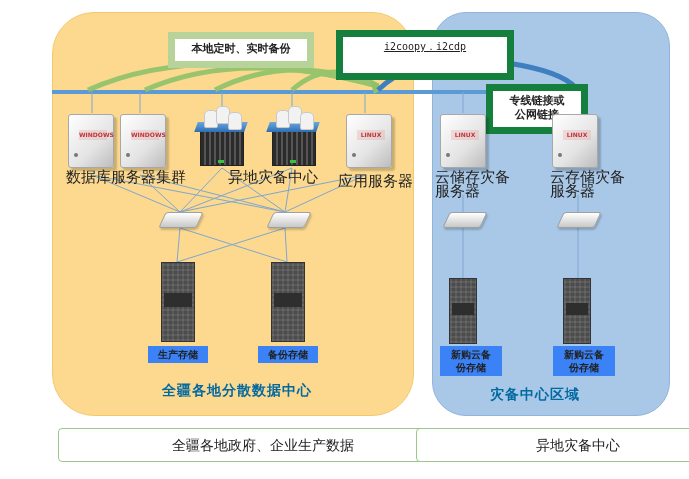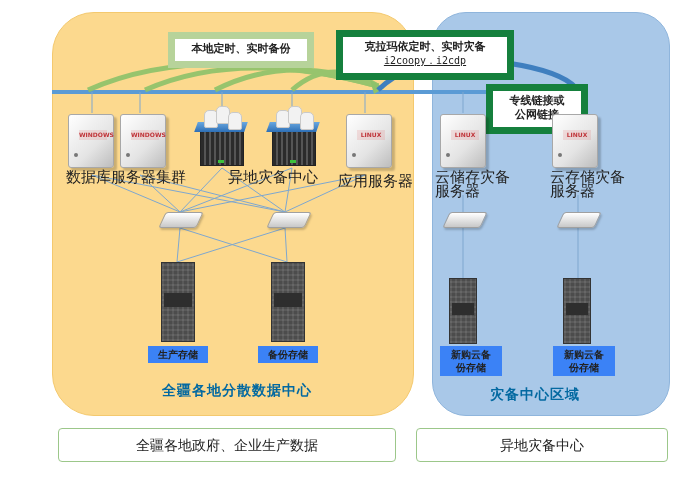--- a/index.html
+++ b/index.html
@@ -45,21 +45,21 @@
                                repeating-linear-gradient(90deg, rgba(255,255,255,0.08) 0 2px, transparent 2px 5px); }
   .storage .panel { position: absolute; left: 2px; top: 30px; width: 28px; height: 14px; background: #2e2e2e; }
   .storage.small { width: 26px; height: 64px; }
   .storage.small .panel { top: 24px; width: 22px; height: 12px; }
   .label { position: absolute; font-size: 15px; color: #222; line-height: 14px; white-space: nowrap; }
   .tag { position: absolute; background: #3b82f6; color: #222; font-size: 10px; font-weight: bold;
          text-align: center; line-height: 13px; padding: 2px 4px; }
   .region-title { position: absolute; font-size: 14px; color: #0369a1; font-weight: bold; letter-spacing: 1px; }
   .footer-box { position: absolute; top: 428px; height: 32px; border: 1px solid #9cc78a;
                 border-radius: 4px; background: #fff; font-size: 14px; color: #222;
-                text-align: center; line-height: 32px; }
+                text-align: center; line-height: 32px; padding-left: 36px; }
 </style>
 </head>
 <body>
 
 <div class="region" id="local-region"></div>
 <div class="region" id="dr-region"></div>
 
 <svg id="wires" width="689" height="479">
 
   <line x1="52" y1="92" x2="560" y2="92" stroke="#5b9bd5" stroke-width="4"></line>
@@ -106,21 +106,20 @@
   <g stroke="#7ea7cf" stroke-width="1">
     <line x1="463" y1="195" x2="463" y2="278"></line>
     <line x1="578" y1="195" x2="578" y2="278"></line>
   </g>
 </svg>
 
 <div class="callout" id="callout-local">
   <span>本地定时、实时备份</span>
 </div>
 <div class="callout" id="callout-remote">
-  <div>克拉玛依定时、实时灾备</div>
   <div class="sub">i2coopy．i2cdp</div>
 </div>
 <div class="callout" id="callout-link">
   <div>专线链接或</div>
   <div>公网链接</div>
 </div>
 
 <div class="server" style="left:68px;top:114px;">
   <div class="badge">WINDOWS</div>
     <div class="dot"></div>

